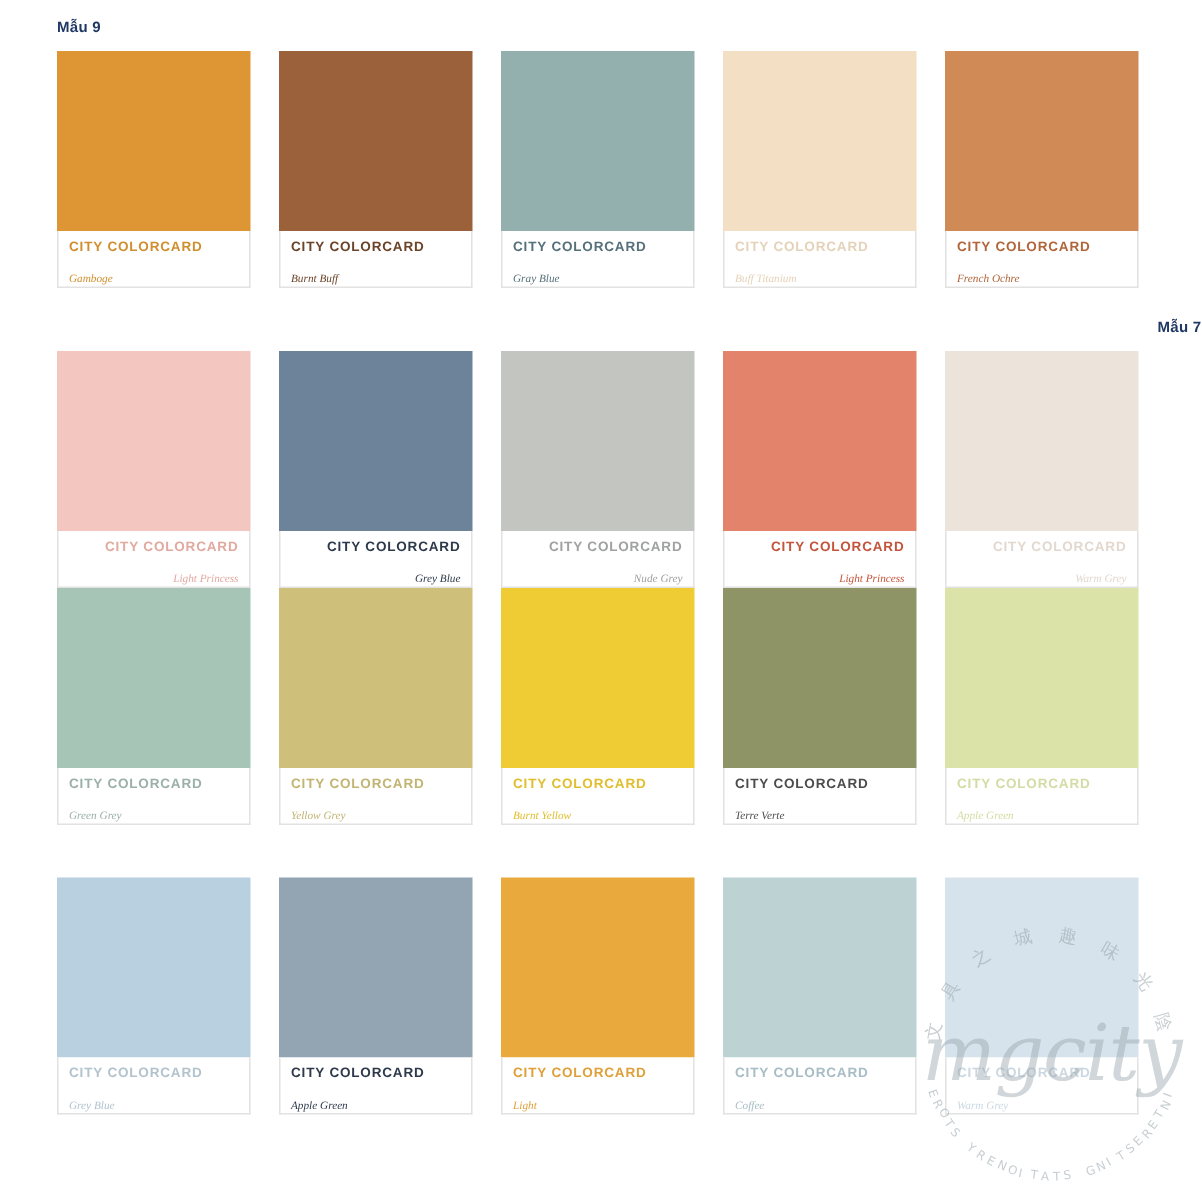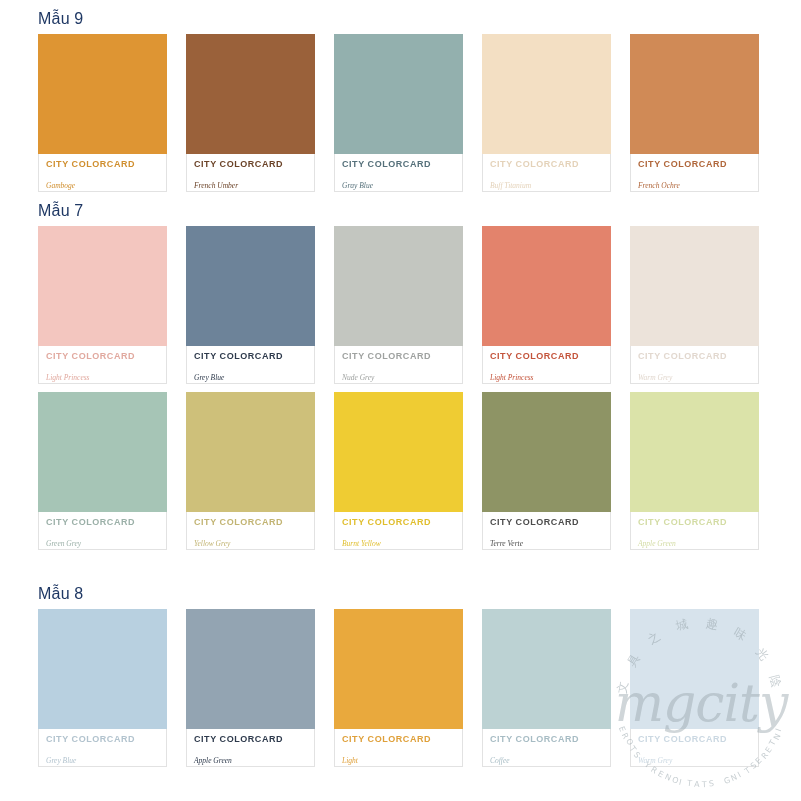--- a/index.html
+++ b/index.html
@@ -8,23 +8,23 @@
     background:#ffffff;
     font-family:"Liberation Sans", sans-serif;
     overflow:hidden;
     position:relative;
   }
   .page{position:relative;width:801px;height:801px;}
 
   .section{position:absolute;left:0;width:801px;}
   .section-title{
     font-family:"Liberation Sans", sans-serif;
-    font-size:16px;
+    font-size:10px;
     color:#1F3864;
-    font-weight:400;
+    font-weight:700;
     margin:0 0 6px 38px;
     letter-spacing:0.2px;
     line-height:18px;
   }
 
   .row{
     position:relative;
     display:flex;
     margin-left:38px;
     width:725px;
@@ -109,21 +109,21 @@
         <div class="swatch" style="background:#DE9533"></div>
         <div class="label">
           <p class="brand" style="color:#D08F2F">CITY COLORCARD</p>
           <p class="cname" style="color:#D08F2F">Gamboge</p>
         </div>
       </div>
       <div class="card">
         <div class="swatch" style="background:#9A613A"></div>
         <div class="label">
           <p class="brand" style="color:#6B4328">CITY COLORCARD</p>
-          <p class="cname" style="color:#6B4328">French Umber</p>
+          <p class="cname" style="color:#6B4328">Burnt Buff</p>
         </div>
       </div>
       <div class="card">
         <div class="swatch" style="background:#93B0AE"></div>
         <div class="label">
           <p class="brand" style="color:#55707A">CITY COLORCARD</p>
           <p class="cname" style="color:#55707A">Gray Blue</p>
         </div>
       </div>
       <div class="card">
@@ -136,21 +136,21 @@
       <div class="card">
         <div class="swatch" style="background:#D08A56"></div>
         <div class="label">
           <p class="brand" style="color:#B0663A">CITY COLORCARD</p>
           <p class="cname" style="color:#B0663A">French Ochre</p>
         </div>
       </div>
     </div>
   </div>
 
-  <div class="section" id="sec1" style="top:202px;">
+  <div class="section" id="sec1" style="top:210px;text-align:right;">
     <div class="section-title">Mẫu 7</div>
     <div class="row">
       <div class="card">
         <div class="swatch" style="background:#F3C6BF"></div>
         <div class="label">
           <p class="brand" style="color:#E1A99F">CITY COLORCARD</p>
           <p class="cname" style="color:#E1A99F">Light Princess</p>
         </div>
       </div>
       <div class="card">
@@ -218,21 +218,20 @@
         <div class="swatch" style="background:#DBE3A9"></div>
         <div class="label">
           <p class="brand" style="color:#D3DCA4">CITY COLORCARD</p>
           <p class="cname" style="color:#D3DCA4">Apple Green</p>
         </div>
       </div>
     </div>
   </div>
 
   <div class="section" id="sec3" style="top:585px;">
-    <div class="section-title">Mẫu 8</div>
     <div class="row">
       <div class="card">
         <div class="swatch" style="background:#B8D0E0"></div>
         <div class="label">
           <p class="brand" style="color:#B2C3CE">CITY COLORCARD</p>
           <p class="cname" style="color:#B2C3CE">Grey Blue</p>
         </div>
       </div>
       <div class="card">
         <div class="swatch" style="background:#93A4B2"></div>

